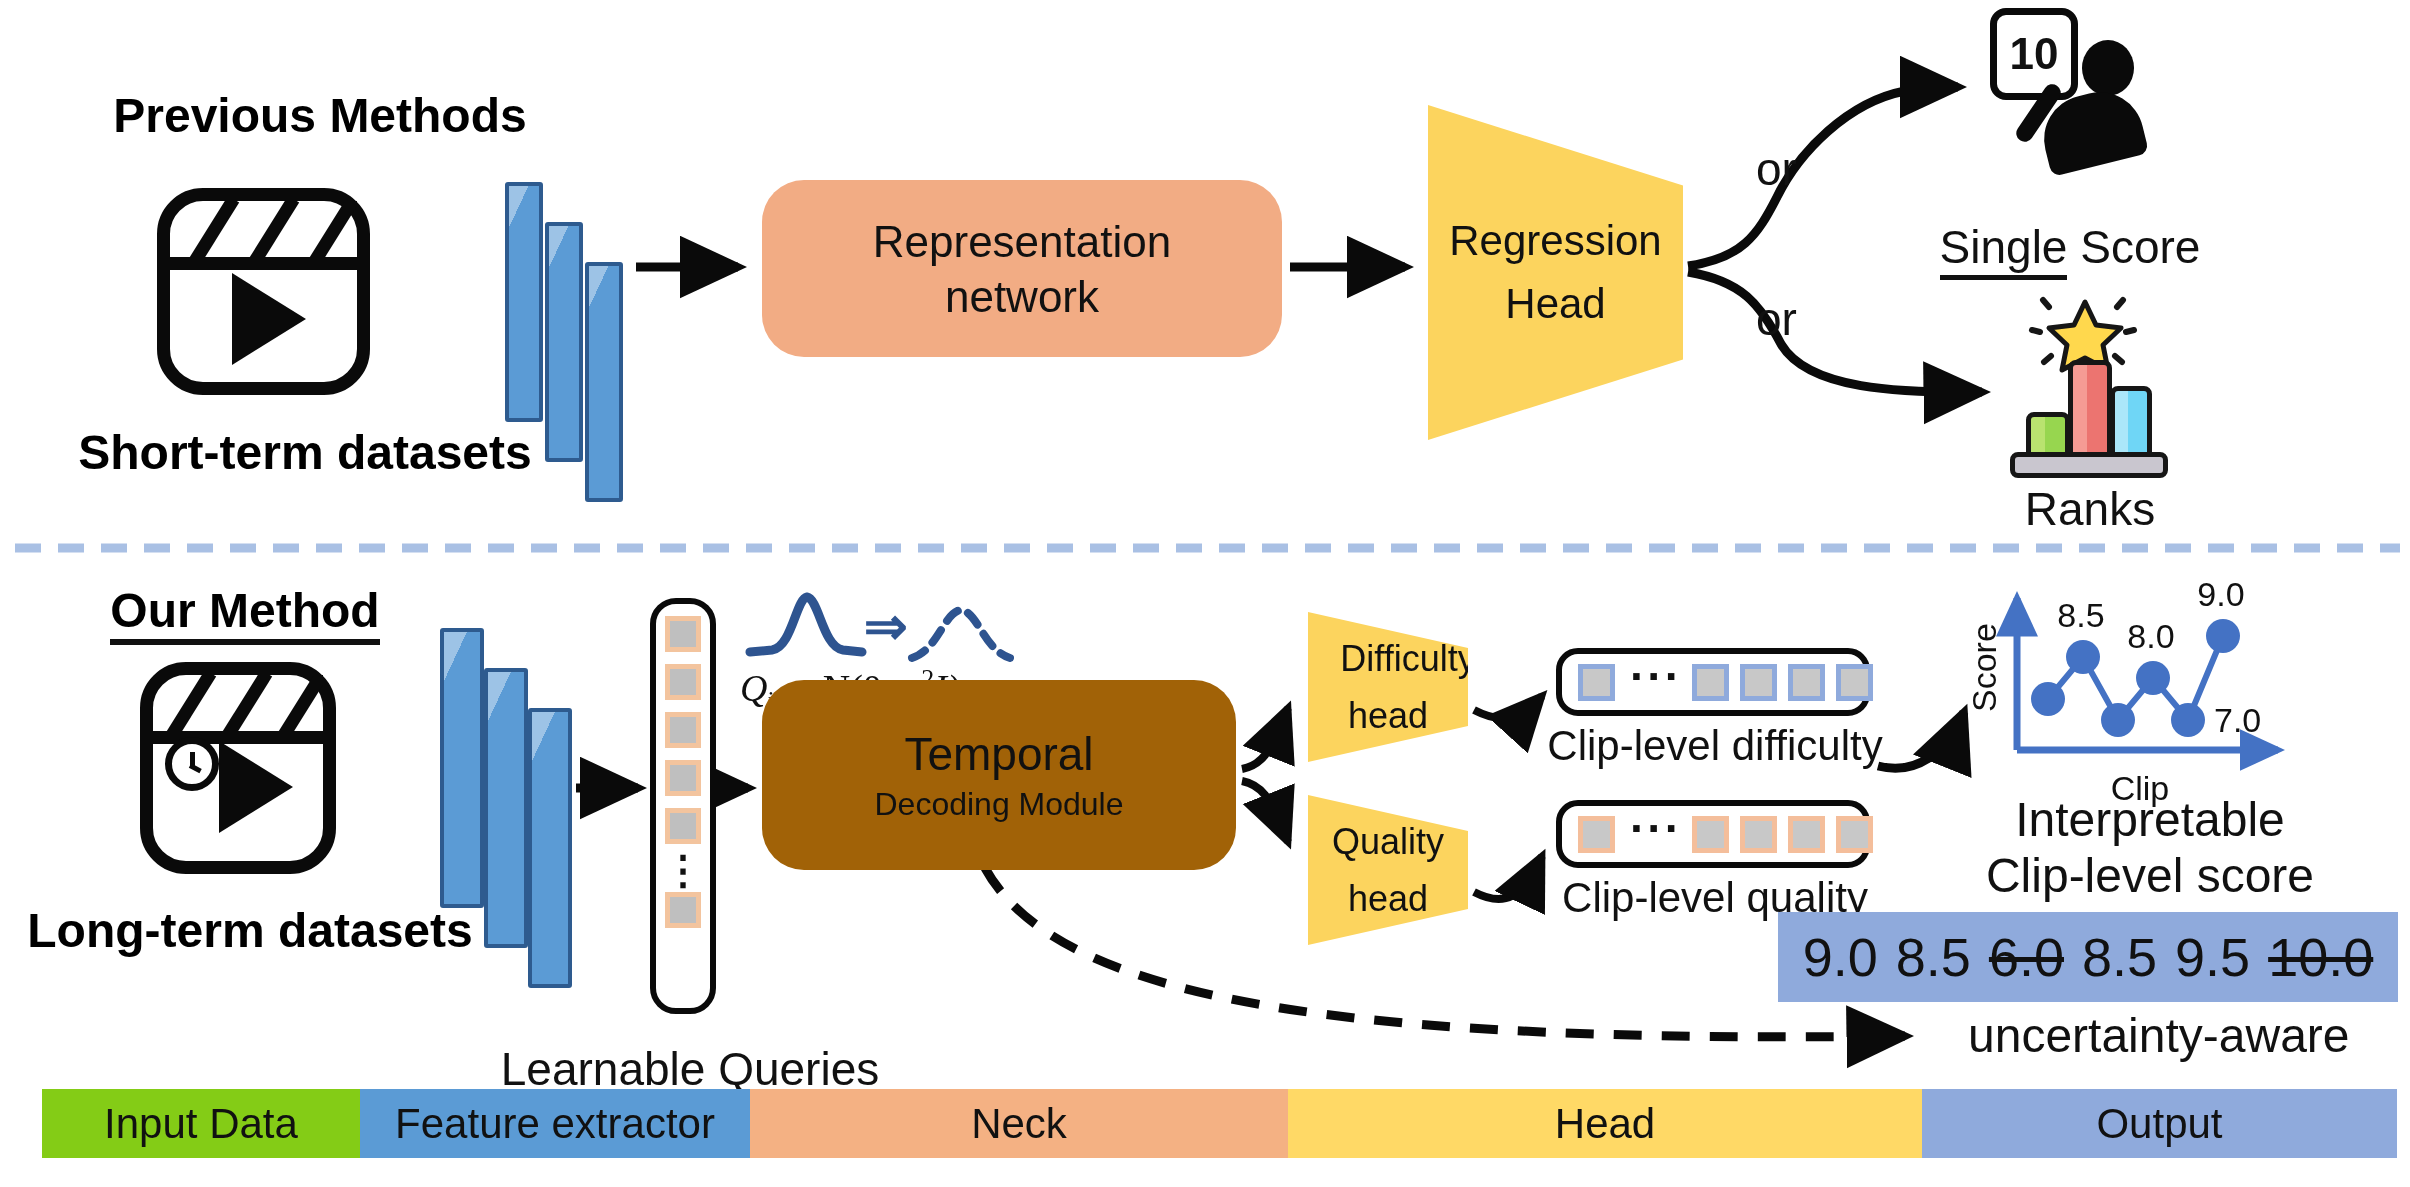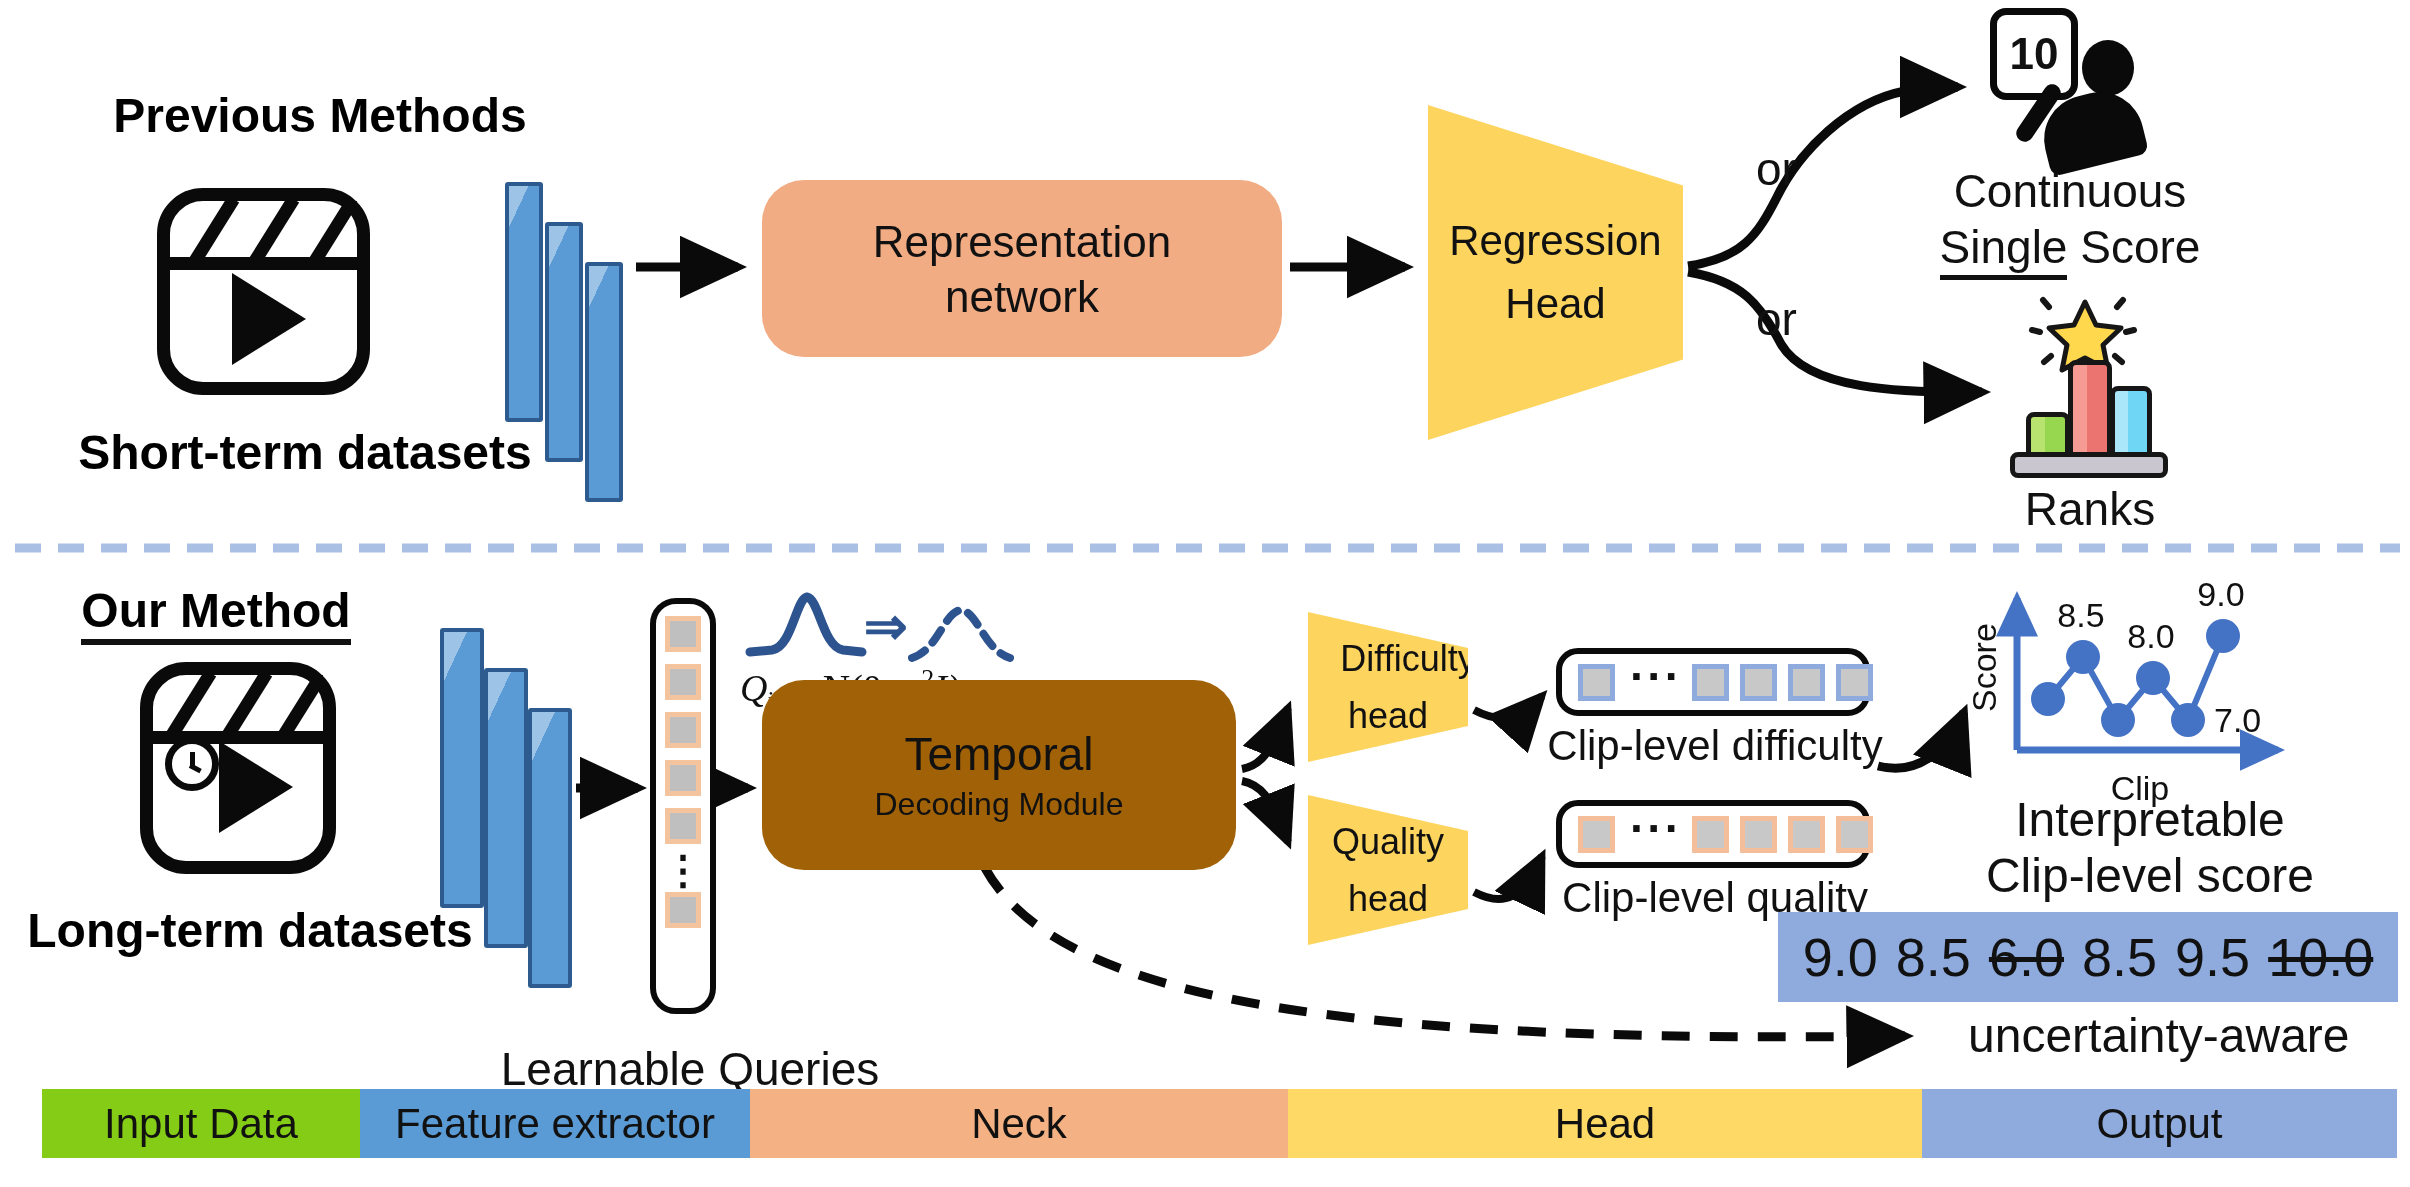--- a/index.html
+++ b/index.html
@@ -163,36 +163,33 @@
 
   <div>
     <div class="abs card10" style="left:1990px;top:8px;width:74px;height:78px;">
       <span>10</span>
     </div>
     <div class="abs parm" style="left:2030px;top:80px;width:17px;height:66px;"></div>
     <div class="abs phead" style="left:2082px;top:40px;width:52px;height:56px;"></div>
     <div class="abs pbody" style="left:2042px;top:94px;width:100px;height:72px;"></div>
   </div>
 
-  <div class="abs ctr lbl" style="left:1870px;top:164px;width:400px;font-size:46px;">
-    <span>Continuous</span>
-  </div>
   <div class="abs ctr lbl" style="left:1870px;top:220px;width:400px;font-size:46px;">
     <span class="u">Single</span><span> Score</span>
   </div>
 
   <div>
     <div class="rbar" style="left:2026px;top:412px;width:44px;height:46px;background:linear-gradient(90deg,#B9E36F 0 40%,#97D64F 40%);"></div>
     <div class="rbar" style="left:2068px;top:360px;width:44px;height:98px;background:linear-gradient(90deg,#F59B94 0 40%,#EC7470 40%);"></div>
     <div class="rbar" style="left:2110px;top:386px;width:42px;height:72px;background:linear-gradient(90deg,#ABE7FA 0 40%,#6FD6F6 40%);"></div>
     <div class="rbase" style="left:2010px;top:452px;width:158px;height:26px;"></div>
   </div>
   <div class="abs ctr lbl" style="left:1940px;top:482px;width:300px;font-size:46px;">Ranks</div>
 
-  <div class="abs ctr big-bold" style="left:66px;top:583px;width:300px;">
+  <div class="abs ctr big-bold" style="left:95px;top:583px;width:300px;">
     <span class="u" style="border-bottom-width:6px;">Our Method</span>
   </div>
 
   <div class="abs clapper" style="left:140px;top:662px;width:196px;height:212px;">
     <div class="band">
       <div class="stripe" style="left:30px;"></div>
       <div class="stripe" style="left:86px;"></div>
       <div class="stripe" style="left:142px;"></div>
     </div>
     <div class="clock" style="left:12px;top:62px;width:40px;height:40px;">

